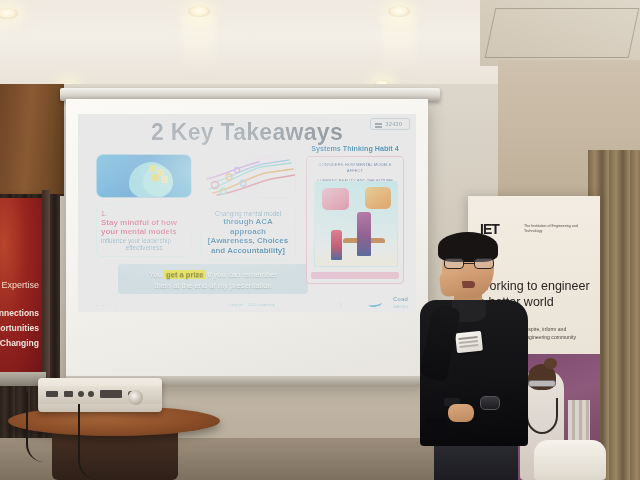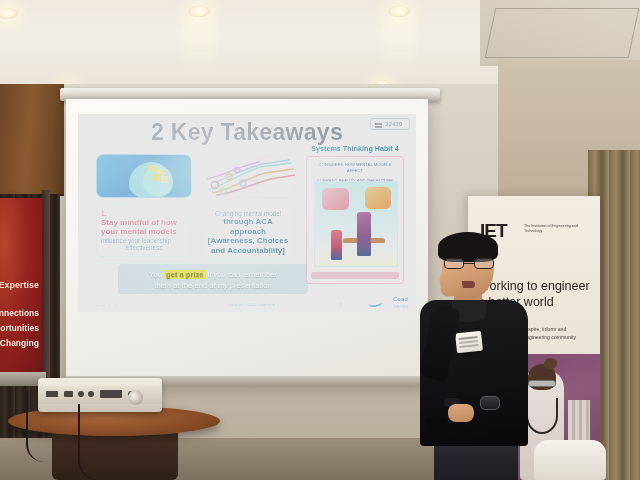--- a/index.html
+++ b/index.html
@@ -208,21 +208,21 @@
   .slide-dots { position: absolute; left: 18px; bottom: 2px; font-size: 4px; color: #b9ccd4; letter-spacing: 2px; }
 
   
   .banner-iet {
     position: absolute; left: 468px; top: 196px; width: 132px; height: 284px;
     background: linear-gradient(180deg, #f2ece2 0%, #ebe4d8 48%, #e3dbcd 100%);
     box-shadow: -2px 0 10px rgba(0,0,0,.18);
     overflow: hidden;
   }
   .iet-logo { position: absolute; left: 12px; top: 24px; }
-  .iet-mark { font-size: 19px; font-weight: bold; color: #231f20; letter-spacing: -1px; }
+  .iet-mark { font-size: 14px; font-weight: bold; color: #231f20; letter-spacing: -1px; }
   .iet-sub { position: absolute; left: 44px; top: 4px; width: 70px;
     font-size: 3.6px; color: #55504c; line-height: 1.35; }
   .iet-head { position: absolute; left: 10px; top: 82px; width: 124px;
     font-size: 12.5px; color: #2a2522; line-height: 1.28; }
   .iet-body { position: absolute; left: 10px; top: 130px; width: 120px;
     font-size: 5.1px; color: #4a4540; line-height: 1.55; }
   .iet-photo {
     position: absolute; left: 28px; top: 158px; width: 104px; height: 126px;
     background: linear-gradient(160deg, #7d4a6e 0%, #8e5a7c 40%, #6f3f5f 100%);
     overflow: hidden;
@@ -257,21 +257,21 @@
   .banner-red {
     position: absolute; left: 0; top: 198px; width: 42px; height: 182px;
     background: radial-gradient(ellipse at 10% 25%, #b8452c 0%, #96231e 45%, #6e1418 100%);
     box-shadow: 2px 0 8px rgba(0,0,0,.3);
     overflow: hidden;
   }
   .banner-red-stand {
     position: absolute; left: 0; top: 372px; width: 46px; height: 14px;
     background: linear-gradient(180deg, #b9b2a6, #837c70);
   }
-  .red-line { position: absolute; right: 3px; color: #f0e4dc; font-size: 8.5px; white-space: nowrap; font-weight: bold; }
+  .red-line { position: absolute; right: 3px; color: #f0e4dc; font-size: 8.5px; white-space: nowrap; }
   .rl1 { top: 82px; font-size: 9px; color: #f3d8c8; }
   .rl2 { top: 110px; font-weight: bold; }
   .rl3 { top: 125px; font-weight: bold; }
   .rl4 { top: 140px; font-weight: bold; }
   .banner-red-edge { position: absolute; left: 42px; top: 190px; width: 8px; height: 196px;
     background: linear-gradient(90deg, #3b2a22, #5a473c); }
 
   
   .table-top {
     position: absolute; left: 8px; top: 406px; width: 212px; height: 30px;

